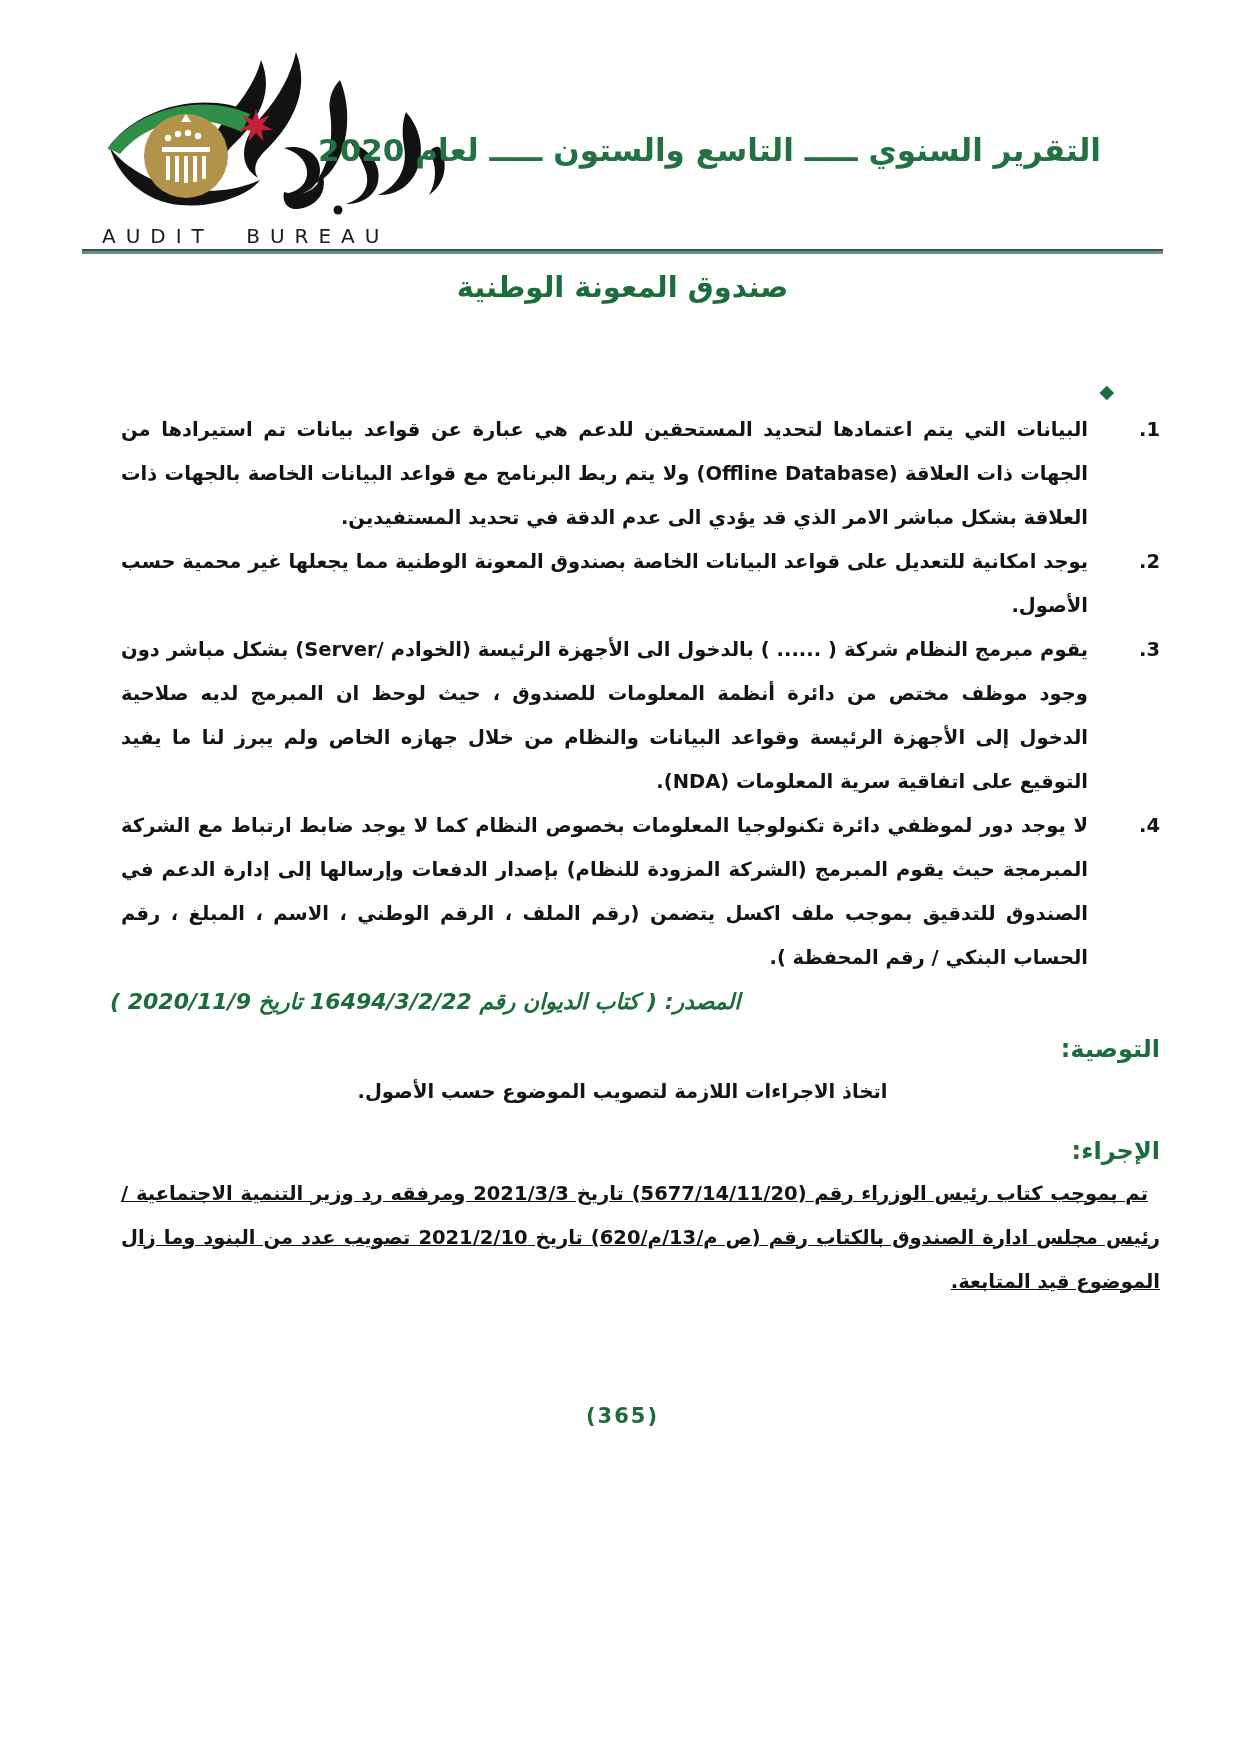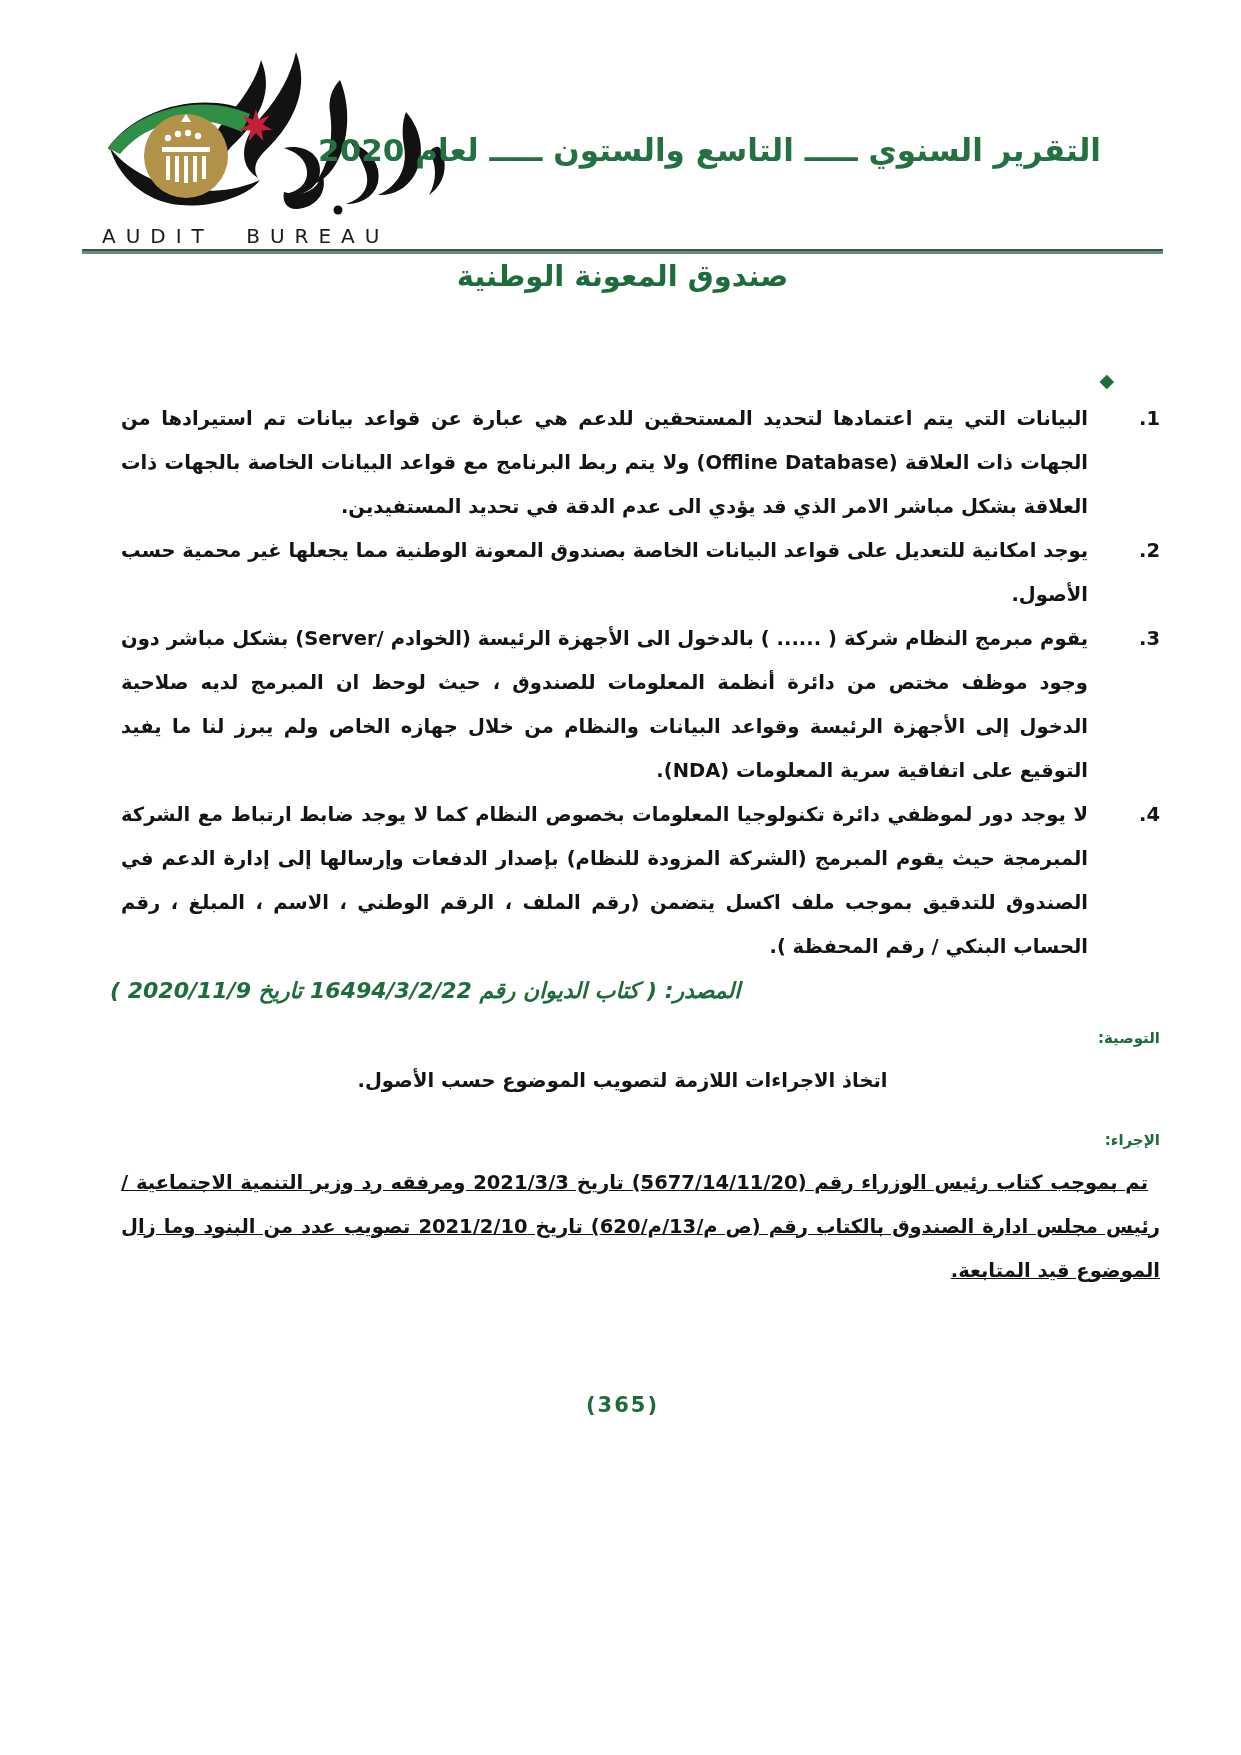--- a/index.html
+++ b/index.html
@@ -20,21 +20,21 @@
     font-size:31px;font-weight:bold;color:#237142;margin-top:14px;
   }
   .rule{
     margin:0 78px 0 82px;height:5px;
     background:linear-gradient(to bottom,#44504a 0%,#44504a 45%,#5e9377 45%,#5e9377 100%);
   }
   
   .content{direction:rtl;padding:0 81px 0 85px;}
   .doc-title{
     text-align:center;color:#1d6c3b;font-size:29px;font-weight:bold;
-    margin-top:1px;line-height:42px;
+    margin-top:12px;line-height:42px;
   }
   .section-heading{
     margin-top:66px;display:flex;align-items:center;
     padding-right:46px;gap:44px;
     color:#1d6c3b;font-size:23px;font-weight:bold;line-height:34px;
   }
   .diamond{font-size:19px;line-height:34px;}
   .para{
     font-size:19.5px;font-weight:bold;line-height:44px;
     text-align:justify;text-justify:inter-word;color:#141414;
@@ -44,21 +44,21 @@
   .finding .num{
     flex:0 0 72px;font-size:19.5px;font-weight:bold;line-height:44px;
     text-align:start;direction:rtl;
   }
   .finding .ftext{flex:1;padding-left:36px;}
   .source-line{
     margin-top:6px;direction:rtl;text-align:left;padding-left:25px;
     color:#1d6c3b;font-size:22px;font-weight:bold;line-height:32px;font-style:italic;
   }
   .green-label{
-    margin-top:14px;color:#1d6c3b;font-size:15px;font-weight:bold;
+    margin-top:14px;color:#1d6c3b;font-size:24px;font-weight:bold;
     text-align:right;line-height:34px;
   }
   .rec-text{margin-top:4px;text-align:center;}
   .action-text{margin-top:4px;padding-left:36px;text-indent:12px;text-decoration:underline;}
   .page-number{
     margin-top:100px;text-align:center;direction:ltr;
     color:#1d6c3b;font-size:21px;font-weight:bold;letter-spacing:2px;
   }
 </style>
 </head>

